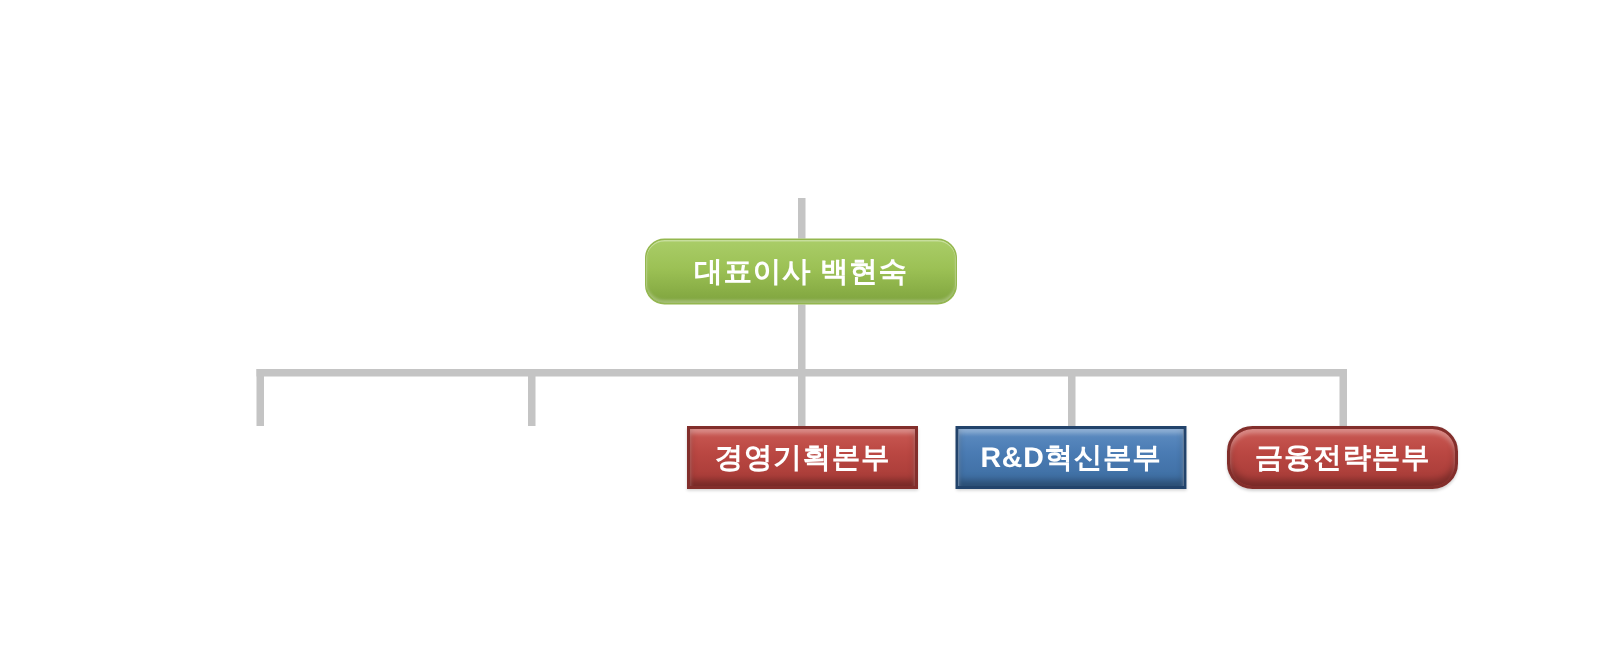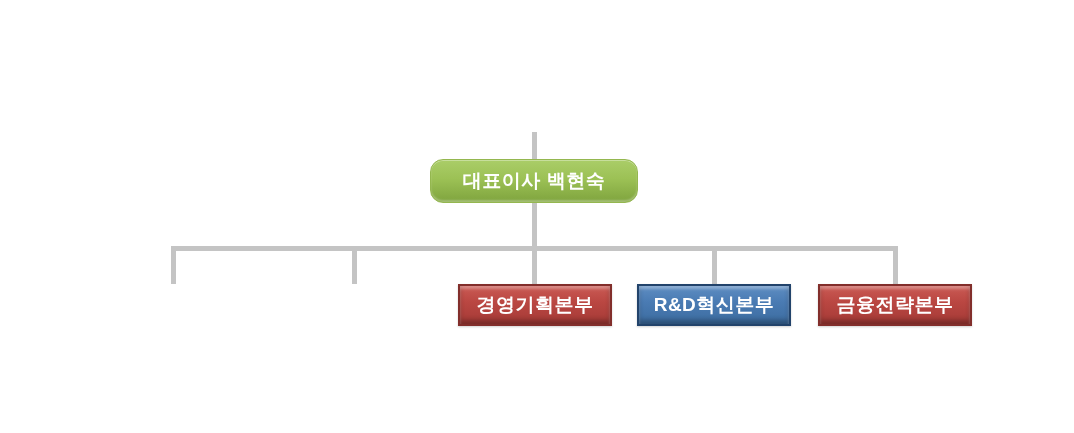--- a/index.html
+++ b/index.html
@@ -64,21 +64,21 @@
   #drop-1 { left: 170.5px; }
   #drop-2 { left: 351.5px; }
   #drop-4 { left: 711.5px; }
   #drop-5 { left: 892.5px; }
 
   .dept { top: 284px; width: 154px; height: 42px; }
   #node-dept-1 { left: 96px;  }
   #node-dept-2 { left: 277px; }
   #node-dept-3 { left: 458px; }
   #node-dept-4 { left: 637px; }
-  #node-dept-5 { left: 818px; }
+  #node-dept-5 { left: 818px; border-radius: 17px; }
 </style>
 </head>
 <body>
 
 <div class="canvas">
 
   <div class="connector" id="conn-board-ceo"></div>
   <div class="connector" id="conn-ceo-down"></div>
   <div class="connector" id="conn-hbar"></div>
   <div class="connector drop" id="drop-1"></div>

